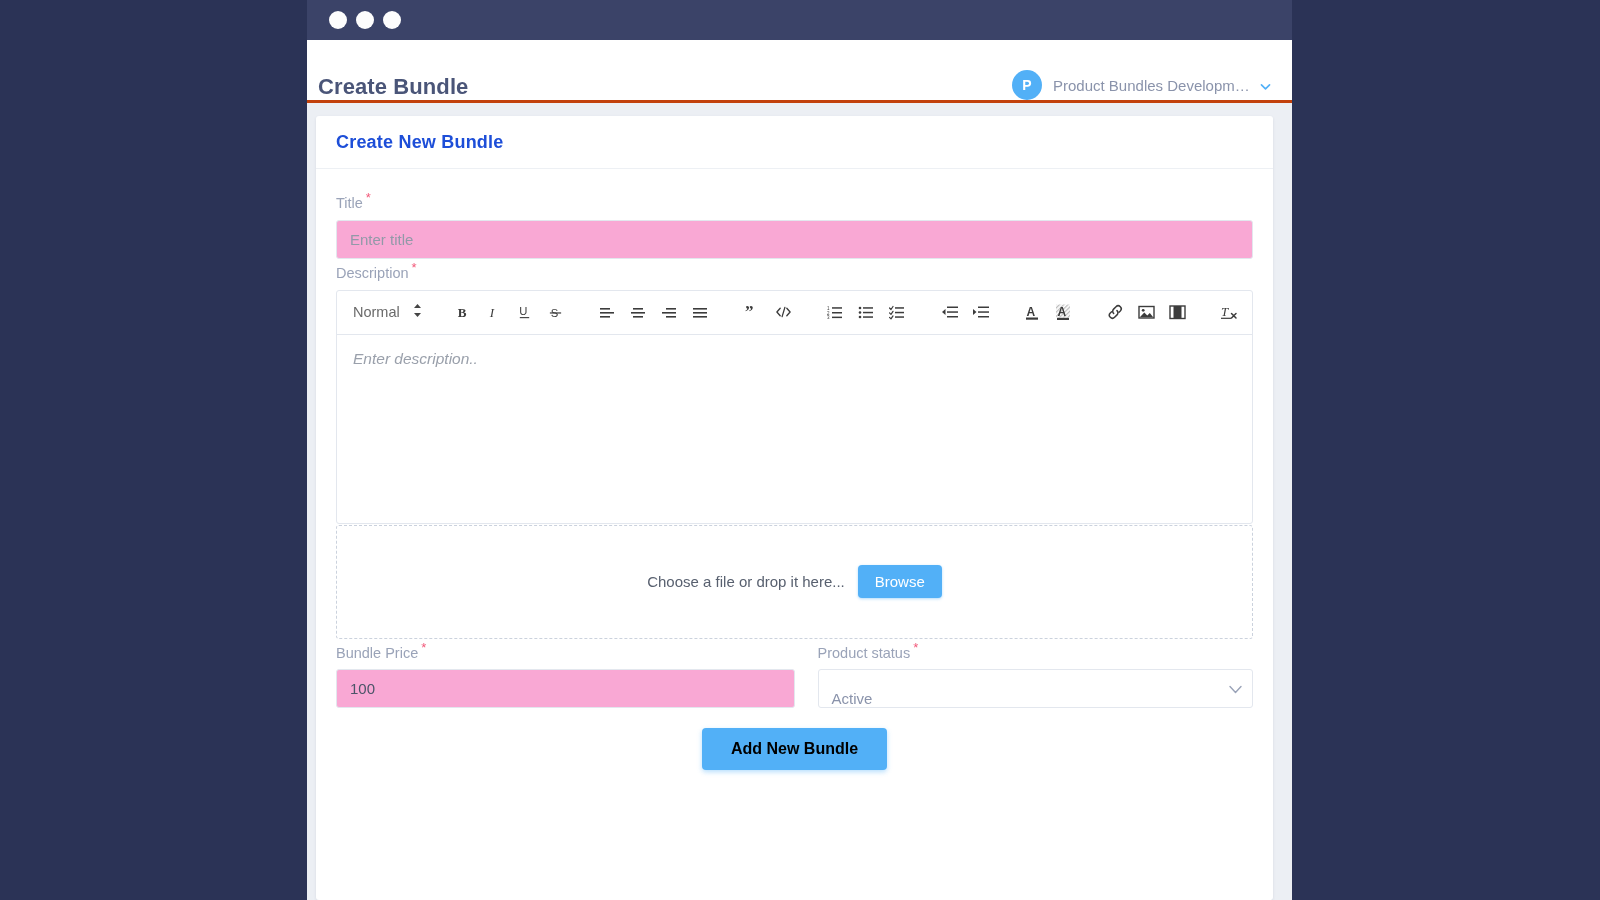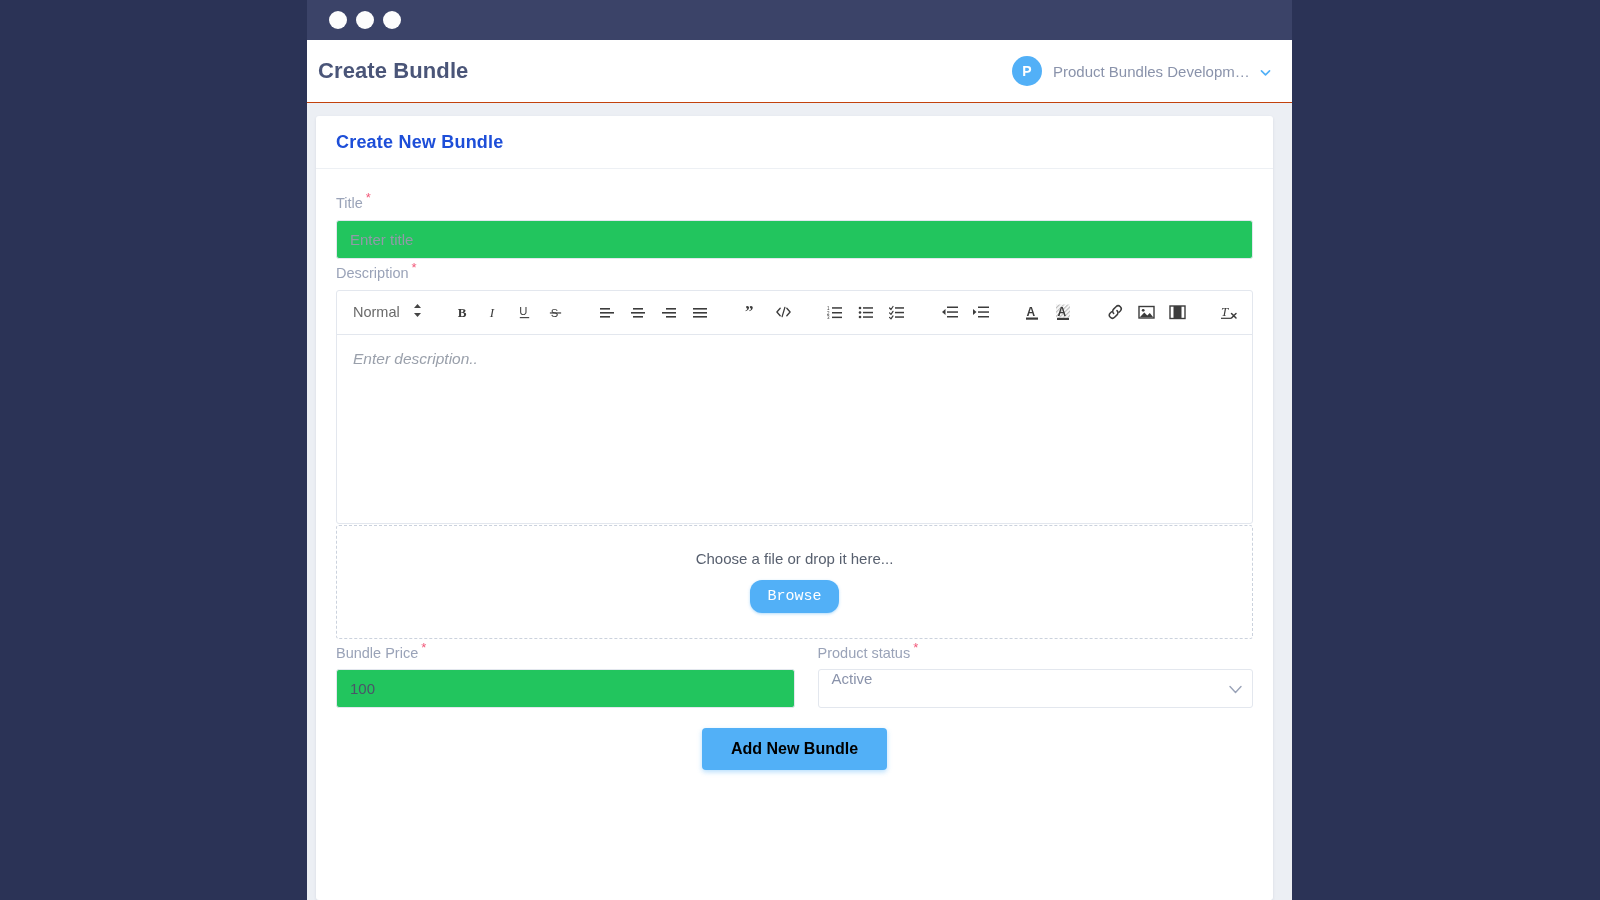--- a/index.html
+++ b/index.html
@@ -21,23 +21,23 @@
   
   .topbar {
     height: 40px; background: #3b4368;
     display: flex; align-items: center; padding-left: 22px; gap: 9px;
   }
   .dot { width: 18px; height: 18px; border-radius: 50%; background: #fdfdfd; }
 
   
   .header {
     height: 63px; background: #ffffff;
-    display: flex; align-items: center; justify-content: space-between;
+    display: flex; align-items: flex-end; justify-content: space-between;
     padding: 0 20px 0 11px;
-    border-bottom: 1px solid #c2410c;
+    border-bottom: 3px solid #c2410c;
   }
   .page-title {
     font-size: 22px; font-weight: bold; color: #4a5578; letter-spacing: .1px;
   }
   .account { display: flex; align-items: center; gap: 11px; cursor: pointer; }
   .avatar {
     width: 30px; height: 30px; border-radius: 50%;
     background: #52b0f7; color: #fff;
     font-size: 14px; font-weight: bold;
     display: flex; align-items: center; justify-content: center;
@@ -65,21 +65,21 @@
   
   .field { margin-bottom: 1px; }
   .label {
     font-size: 14.5px; color: #9aa3b8; display: block; margin-bottom: 9px;
   }
   .req { color: #f2597a; font-size: 13px; vertical-align: super; margin-left: 3px; }
 
   .input {
     width: 100%; height: 39px;
     border: 1px solid #e3e7ee; border-radius: 3px;
-    background: #22c55e; padding: 0 13px;
+    background: #f9a8d4; padding: 0 13px;
     font-family: "Liberation Sans", sans-serif;
     font-size: 15px; color: #4b5468;
     outline: none;
   }
   .input::placeholder { color: #9299a8; }
 
   
   .editor { border: 1px solid #e3e7ee; border-radius: 3px; }
   .editor-toolbar {
     height: 44px; border-bottom: 1px solid #e3e7ee;
@@ -99,42 +99,42 @@
   .tb-select-label { font-size: 14.5px; color: #6a6a6a; }
   .editor-area {
     min-height: 188px; padding: 15px 16px;
     font-size: 15.5px; font-style: italic; color: #9aa0ab;
   }
 
   
   .dropzone {
     border: 1px dashed #cbd2dd; border-radius: 3px;
     height: 114px;
-    display: flex; flex-direction: column; align-items: center; justify-content: center;
+    display: flex; flex-direction: row; align-items: center; justify-content: center;
     gap: 13px;
   }
   .dz-text { font-size: 15px; color: #58606f; }
   .btn-browse {
-    background: #52b0f7; color: #fff; border: none; border-radius: 12px;
-    font-family: Liberation Mono, monospace;
+    background: #52b0f7; color: #fff; border: none; border-radius: 4px;
+    font-family: Liberation Sans, sans-serif;
     font-size: 15px; padding: 8px 17px; cursor: pointer;
     box-shadow: 0 1px 3px rgba(82,176,247,.45);
   }
 
   
   .row2 { display: flex; gap: 0; }
   .col { width: 50%; }
   .col + .col { padding-left: 23px; }
 
   .select-wrap { position: relative; }
   .select-box {
     width: 100%; height: 39px;
     border: 1px solid #e3e7ee; border-radius: 3px;
     background: #fff; padding: 0 13px;
-    display: flex; align-items: flex-start;
+    display: flex; align-items: flex-end;
     font-size: 15px; color: #8a93ab; cursor: pointer;
   }
   .select-caret {
     position: absolute; right: 11px; top: 50%; transform: translateY(-50%);
     pointer-events: none;
   }
 
   
   .submit-wrap { display: flex; justify-content: center; margin-top: 20px; }
   .btn-submit {

